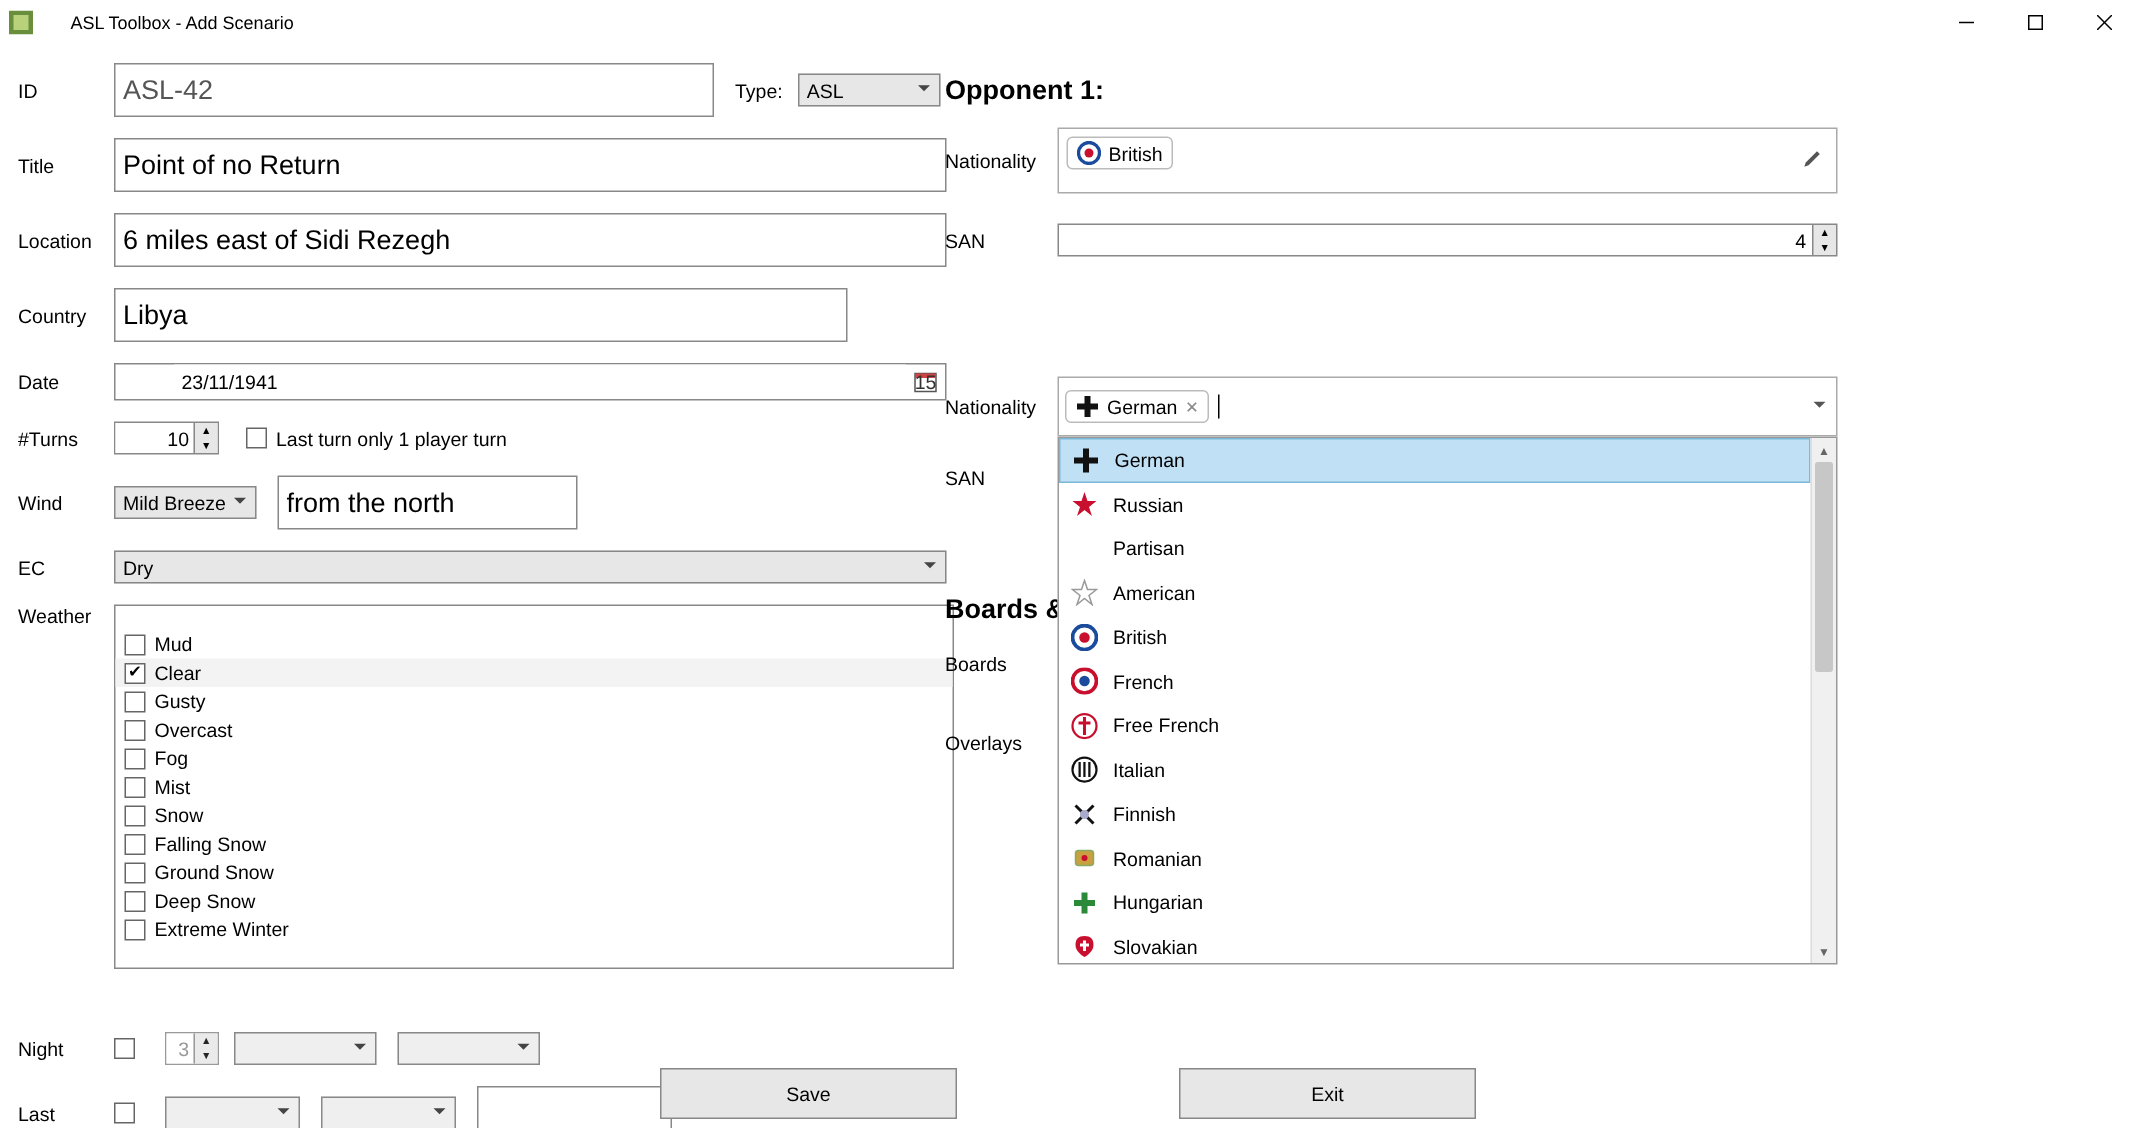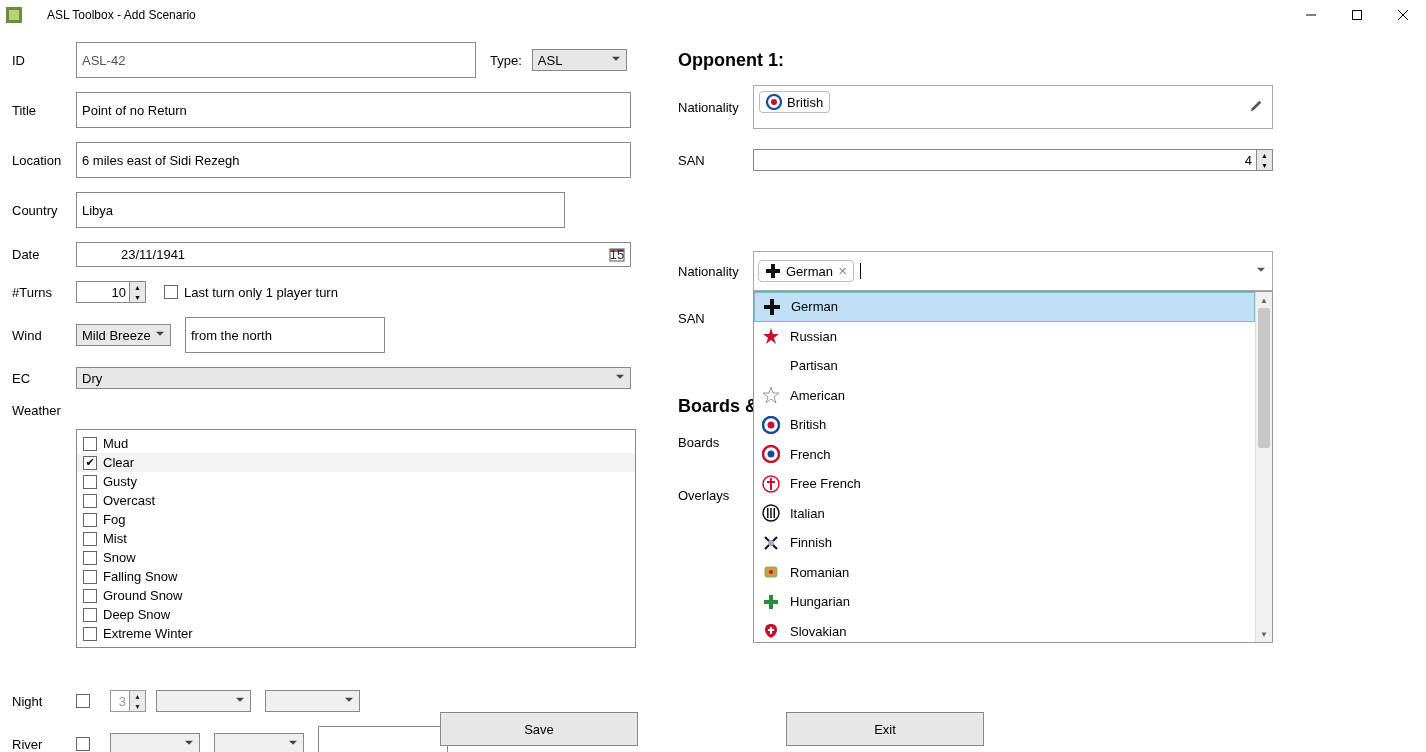--- a/index.html
+++ b/index.html
@@ -8,44 +8,44 @@
 .titlebar { height: 30px; display: flex; align-items: center; padding: 0 0 0 6px; border-bottom: 0; }
 .titlebar .app-icon { width: 16px; height: 16px; margin-right: 6px; }
 .titlebar .title { font-size: 12px; margin-left: 19px; }
 .titlebar .win-controls { margin-left: auto; display: flex; }
 .titlebar .win-btn { width: 46px; height: 30px; display: flex; align-items: center; justify-content: center; }
 .titlebar .win-btn svg { width: 10px; height: 10px; }
 
 .content { position: absolute; top: 30px; left: 0; right: 0; bottom: 0; }
 
 .left-col { position: absolute; left: 12px; top: 12px; width: 625px; }
-.right-col { position: absolute; left: 678px; top: 20px; width: 595px; }
+.right-col { position: absolute; left: 630px; top: 20px; width: 595px; }
 
 .form-row { display: flex; align-items: center; margin-bottom: 14px; }
 .form-row .lbl { width: 64px; font-size: 13px; }
 
-.text-input { border: 1px solid #888; padding: 17px 5px; font-size: 13px; height: 22px; background: #fff; }
+.text-input { border: 1px solid #888; padding: 17px 5px; font-size: 18px; height: 22px; background: #fff; }
 .ro { background: #fff; color: #555; }
 
 .select { border: 1px solid #888; background: #e7e7e7; height: 22px; padding: 0 18px 0 5px; position: relative; display: inline-flex; align-items: center; }
 .select::after { content: ""; position: absolute; right: 6px; top: 50%; transform: translateY(-40%); border: 4px solid transparent; border-top-color: #444; }
 
 .date-input { border: 1px solid #888; height: 25px; display: flex; align-items: stretch; width: 555px; padding-left: 39px; }
 .date-input input { border: none; flex: 1; padding: 0 5px; }
 .date-input .cal-btn { width: 26px; display: flex; align-items: center; justify-content: center; border-left: 0; }
 
 .spinner { display: inline-flex; border: 1px solid #888; height: 22px; }
 .spinner input { border: none; width: 52px; text-align: right; padding: 0 3px; }
 .spinner .sp-btns { width: 16px; display: flex; flex-direction: column; border-left: 1px solid #888; background:#e7e7e7; }
 .spinner .sp-btns div { flex:1; display:flex; align-items:center; justify-content:center; font-size:7px; line-height:1; }
 
 .chk { width: 14px; height: 14px; border: 1px solid #666; display: inline-flex; align-items:center; justify-content:center; background:#fff; margin-right: 6px; }
 .chk.checked::after { content: "✔"; font-size: 11px; line-height: 1; }
 
-.weather-box { border: 1px solid #888; width: 560px; padding: 4px 0; margin-top: 26px; }
+.weather-box { border: 1px solid #888; width: 560px; padding: 16px 0; }
 .weather-box .w-item { display: flex; align-items: center; padding: 1px 6px; height: 19px; }
 .weather-box .w-item.sel { background: #f3f3f3; }
 
 .section-head { font-weight: bold; font-size: 18px; margin-bottom: 14px; }
 
 .chip-box { border: 1px solid #aaa; padding: 5px; min-height: 44px; display: flex; align-items: flex-start; gap: 6px; position: relative; }
 .chip { border: 1px solid #bbb; border-radius: 4px; padding: 2px 6px; display: inline-flex; align-items: center; gap: 5px; background: #fff; font-size: 12px; }
 .chip .x { font-size: 11px; color: #888; }
 .edit-icon { position: absolute; right: 8px; top: 50%; transform: translateY(-50%); }
 
@@ -240,21 +240,21 @@
         <div class="sp-btns">
             <div>▲</div>
             <div>▼</div>
           </div>
       </div>
       <span class="select" style="margin-left:10px;width:95px;background:#efefef"></span>
       <span class="select" style="margin-left:14px;width:95px;background:#efefef"></span>
     </div>
 
     <div class="form-row">
-      <span class="lbl">River</span>
+      <span class="lbl">Last</span>
       <span class="chk"></span>
       <span class="select" style="margin-left:14px;width:90px;background:#efefef"></span>
       <span class="select" style="margin-left:14px;width:90px;background:#efefef"></span>
       <input class="text-input" style="margin-left: 14px; width: 130px;">
     </div>
 
   </div>
 
   <div class="right-col">
 

